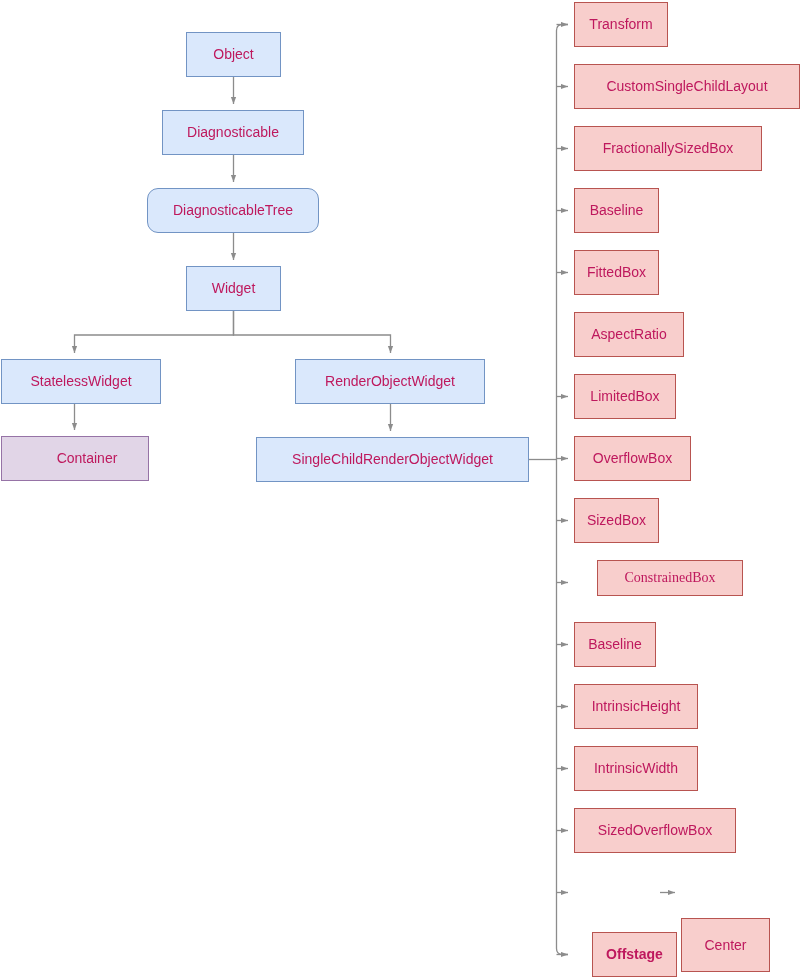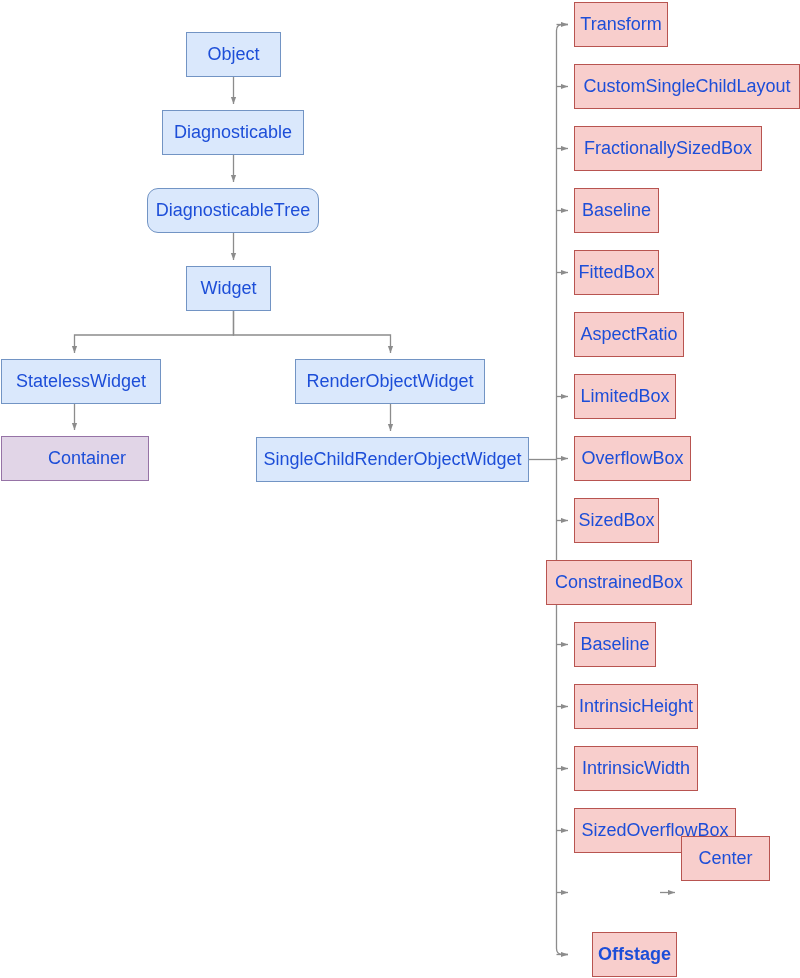--- a/index.html
+++ b/index.html
@@ -25,23 +25,23 @@
     width: 800px;
     height: 978px;
     pointer-events: none;
   }
   .node {
     position: absolute;
     box-sizing: border-box;
     display: flex;
     align-items: center;
     justify-content: center;
-    font-size: 18px;
+    font-size: 14px;
     line-height: 1.15;
-    color: #1d4ed8;
+    color: #be185d;
     white-space: nowrap;
     border-width: 1px;
     border-style: solid;
     overflow: hidden;
   }
   .node-blue {
     background: #dae8fc;
     border-color: #7294c4;
   }
   .node-pink {
@@ -112,21 +112,21 @@
   </div>
 
   <div class="node node-blue" style="left:162px; top:110px; width:142px; height:45px;">
     <span class="node-label">Diagnosticable</span>
   </div>
 
   <div class="node node-blue" style="left:147px; top:188px; width:172px; height:45px;border-radius:11px;">
     <span class="node-label">DiagnosticableTree</span>
   </div>
 
-  <div class="node node-blue" style="left:186px; top:266px; width:85px; height:45px;">
+  <div class="node node-blue" style="left:186px; top:266px; width:95px; height:45px;">
     <span class="node-label">Widget</span>
   </div>
 
   <div class="node node-blue" style="left:1px; top:359px; width:160px; height:45px;">
     <span class="node-label">StatelessWidget</span>
   </div>
 
   <div class="node node-blue" style="left:295px; top:359px; width:190px; height:45px;">
     <span class="node-label">RenderObjectWidget</span>
   </div>
@@ -168,42 +168,42 @@
   </div>
 
   <div class="node node-pink" style="left:574px; top:436px; width:117px; height:45px;">
     <span class="node-label">OverflowBox</span>
   </div>
 
   <div class="node node-pink" style="left:574px; top:498px; width:85px; height:45px;">
     <span class="node-label">SizedBox</span>
   </div>
 
-  <div class="node node-pink" style="left:546px; top:560px; width:146px; height:45px;">
+  <div class="node node-pink" style="left:597px; top:560px; width:146px; height:36px;font-family:Liberation Serif, serif;">
     <span class="node-label">ConstrainedBox</span>
   </div>
 
   <div class="node node-pink" style="left:574px; top:622px; width:82px; height:45px;">
     <span class="node-label">Baseline</span>
   </div>
 
   <div class="node node-pink" style="left:574px; top:684px; width:124px; height:45px;">
     <span class="node-label">IntrinsicHeight</span>
   </div>
 
   <div class="node node-pink" style="left:574px; top:746px; width:124px; height:45px;">
     <span class="node-label">IntrinsicWidth</span>
   </div>
 
   <div class="node node-pink" style="left:574px; top:808px; width:162px; height:45px;">
     <span class="node-label">SizedOverflowBox</span>
   </div>
 
 
-  <div class="node node-pink" style="left:681px; top:836px; width:89px; height:45px;">
+  <div class="node node-pink" style="left:681px; top:918px; width:89px; height:54px;">
     <span class="node-label">Center</span>
   </div>
 
   <div class="node node-pink" style="left:592px; top:932px; width:85px; height:45px;font-weight:bold;">
     <span class="node-label">Offstage</span>
   </div>
 
 </div>
 
 </body></html>

